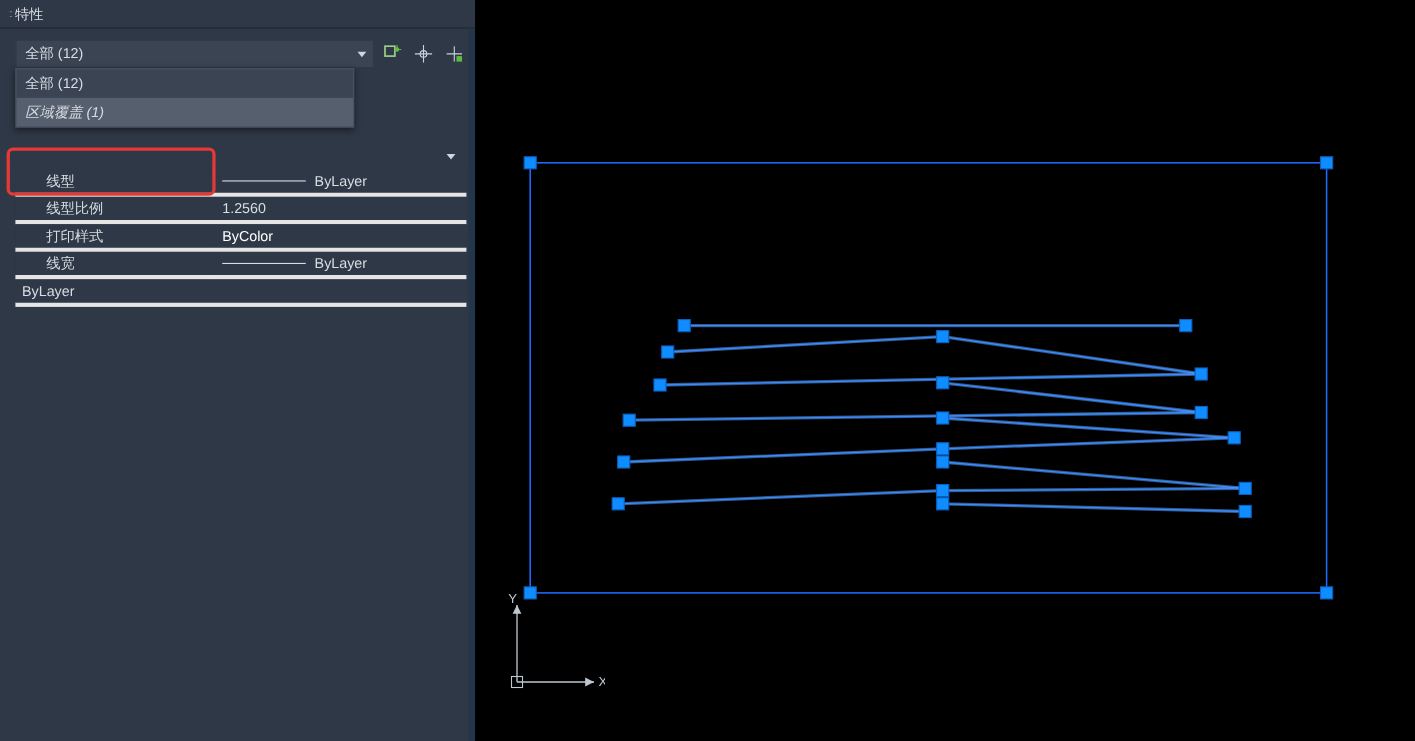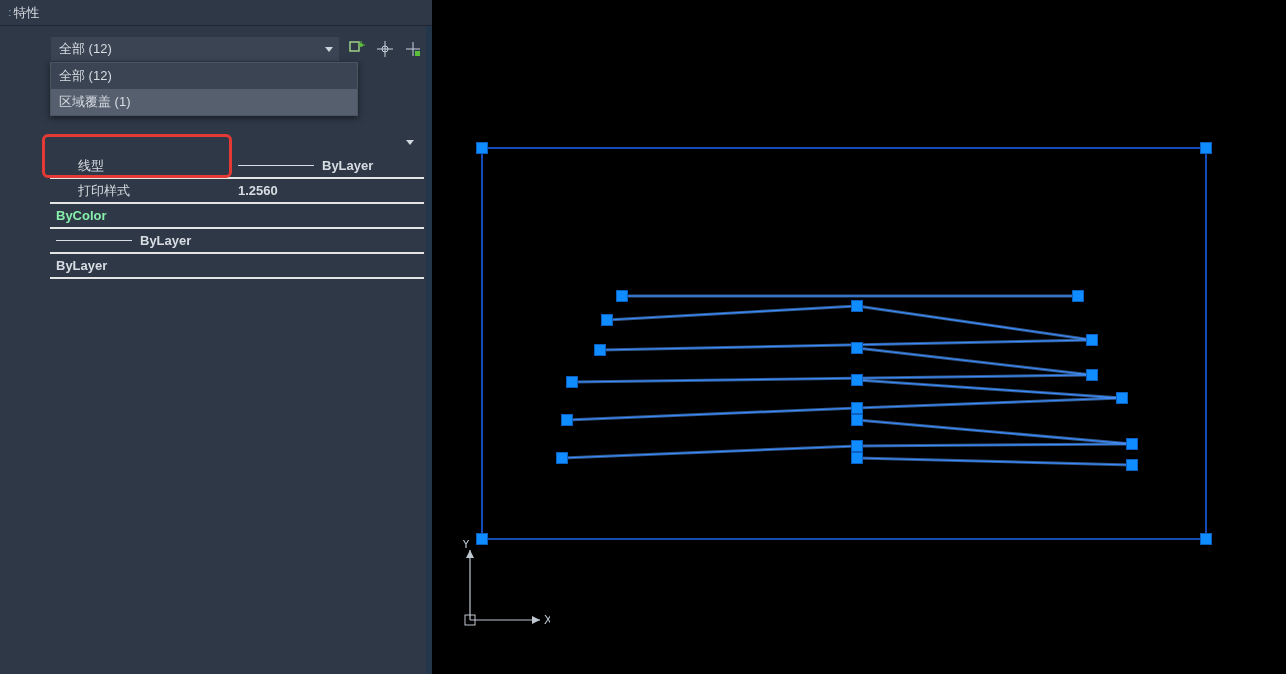--- a/index.html
+++ b/index.html
@@ -32,21 +32,20 @@
   .panel-header .grip {
     margin-right: 4px;
     color: #7a8696;
     font-size: 10px;
     letter-spacing: -2px;
   }
   .panel-body {
     flex: 1;
     padding: 10px 8px 0 14px;
     position: relative;
-    margin-left: 36px;
   }
   .selector-row {
     display: flex;
     align-items: center;
     gap: 6px;
     margin-bottom: 4px;
   }
   .selector {
     flex: 1;
     height: 26px;
@@ -79,20 +78,21 @@
     border: 1px solid #4a5463;
     box-shadow: 0 2px 6px rgba(0,0,0,0.5);
     z-index: 10;
   }
   .dropdown-item {
     padding: 4px 8px;
     cursor: pointer;
   }
   .dropdown-item.highlight {
     background: #555f6e;
+    font-style: italic;
   }
   .highlight-box {
     position: absolute;
     border: 3px solid #e53935;
     border-radius: 6px;
     pointer-events: none;
     left: 6px;
     top: 108px;
     width: 190px;
     height: 44px;
@@ -111,39 +111,38 @@
   .collapse-row .arrow {
     width: 0; height: 0;
     border-left: 4px solid transparent;
     border-right: 4px solid transparent;
     border-top: 5px solid #cfd6de;
     cursor: pointer;
   }
   .prop-row {
     display: flex;
     height: 25px;
-    border-bottom: 2px solid #e5e5e5;
+    border-bottom: 4px solid #e5e5e5;
     background: #2e3846;
   }
   .prop-label {
     width: 182px;
     padding-left: 28px;
     display: flex;
     align-items: center;
     background: #2e3846;
   }
   .prop-value {
     flex: 1;
     display: flex;
     align-items: center;
     padding-left: 6px;
     background: #2e3846;
-    font-weight: bold;
-  }
-  .prop-value.muted { color: #86efac; }
+  }
+  .prop-value.muted { color: #ffffff; }
   .lineswatch {
     width: 76px;
     border-top: 1px solid #d8dde3;
     margin-right: 8px;
   }
   .panel-edge {
     position: absolute;
     right: 0; top: 0; bottom: 0;
     width: 6px;
     background: #23364a;
@@ -218,31 +217,33 @@
       </div>
       <div id="props">
           <div class="prop-row">
             <div class="prop-label">线型</div>
             <div class="prop-value">
               <span class="lineswatch"></span>
               <span>ByLayer</span>
             </div>
           </div>
           <div class="prop-row">
-            <div class="prop-label">打印样式</div>
+            <div class="prop-label">线型比例</div>
             <div class="prop-value">
               <span>1.2560</span>
             </div>
           </div>
           <div class="prop-row">
+            <div class="prop-label">打印样式</div>
             <div class="prop-value muted">
               <span>ByColor</span>
             </div>
           </div>
           <div class="prop-row">
+            <div class="prop-label">线宽</div>
             <div class="prop-value">
               <span class="lineswatch"></span>
               <span>ByLayer</span>
             </div>
           </div>
           <div class="prop-row">
             <div class="prop-value">
               <span>ByLayer</span>
             </div>
           </div>

